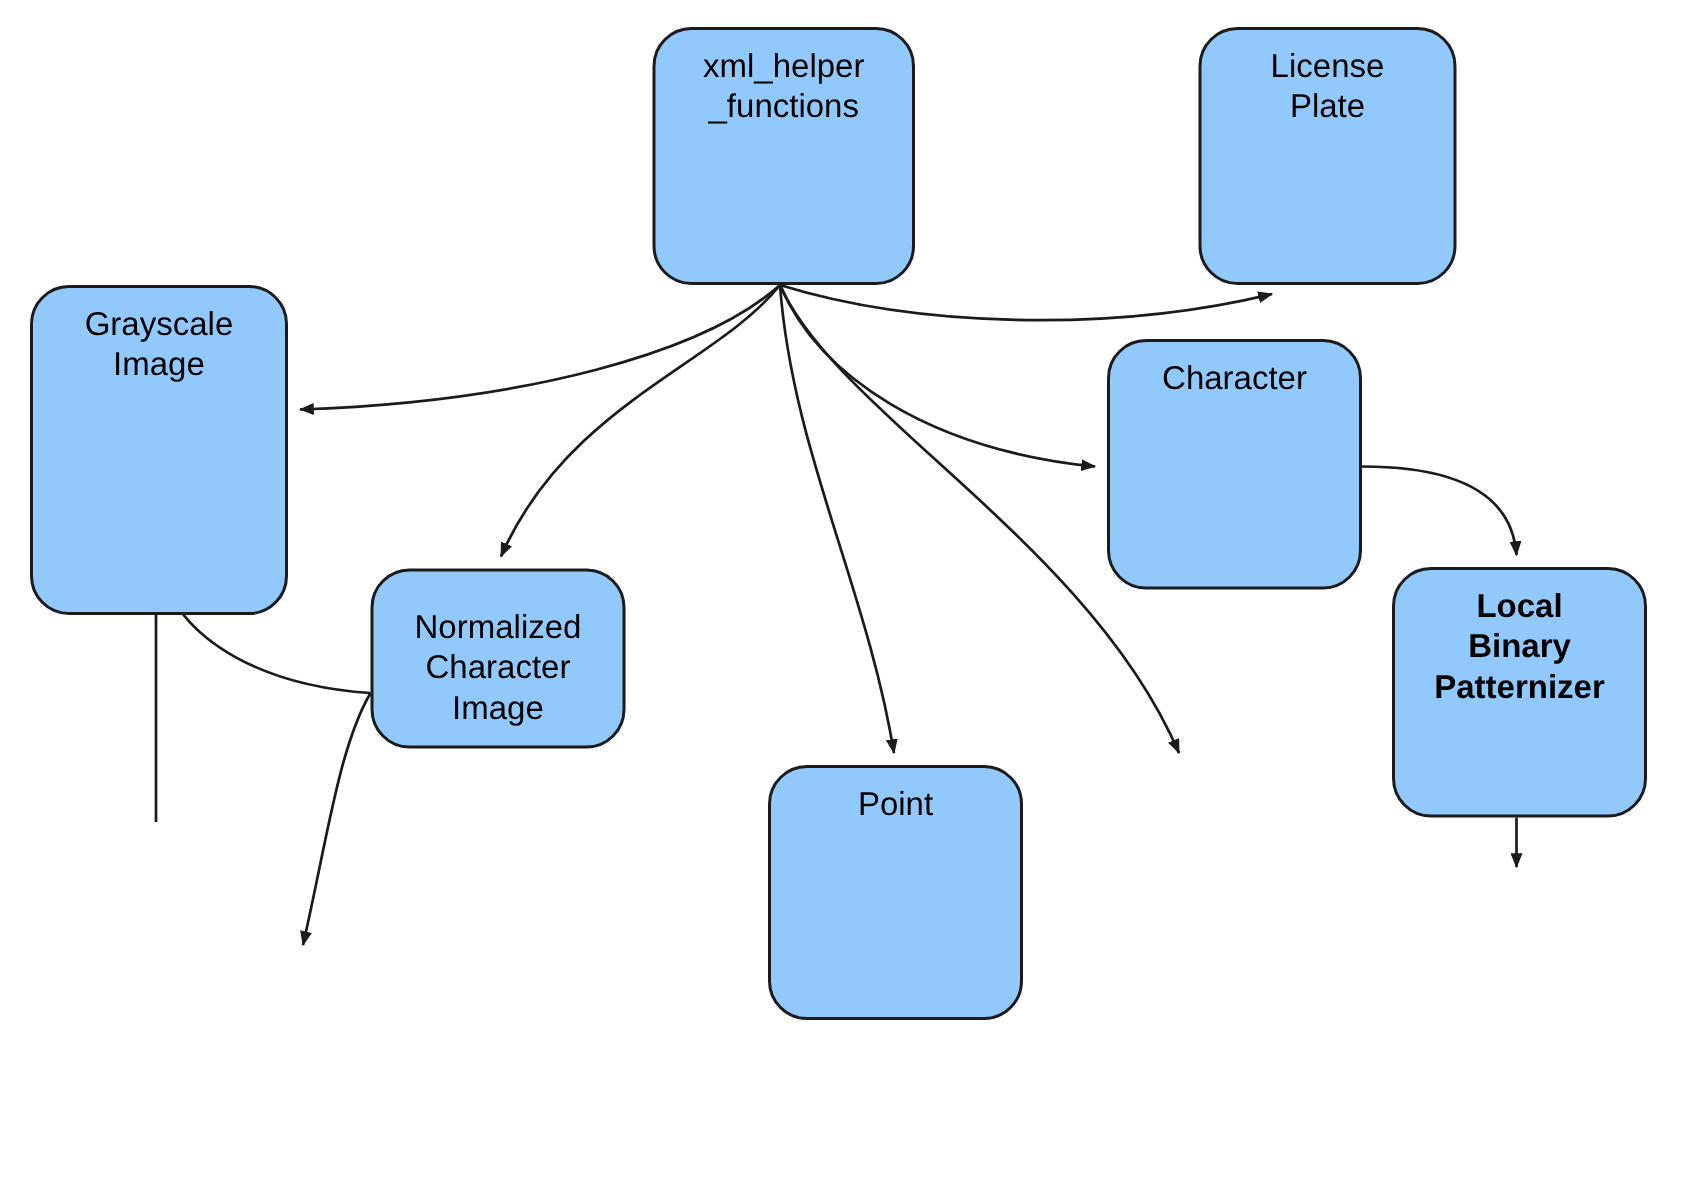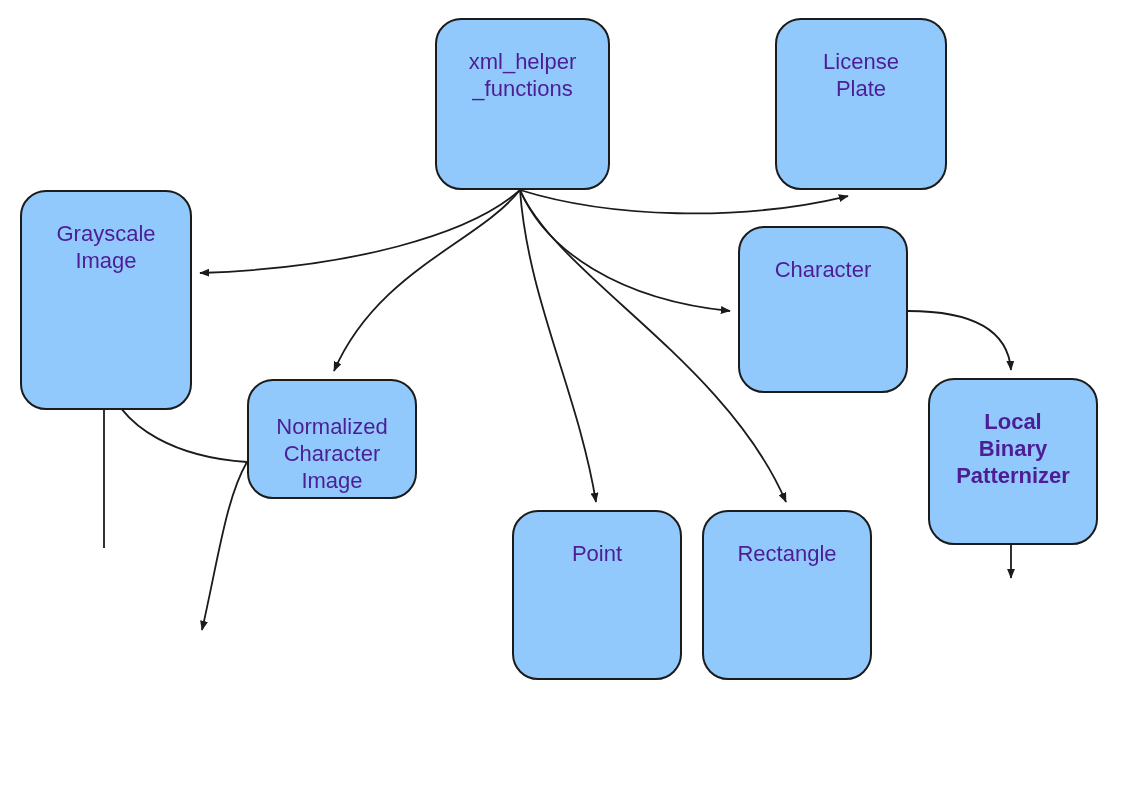--- a/index.html
+++ b/index.html
@@ -33,23 +33,23 @@
     border-radius: 26px;
     display: flex;
     justify-content: center;
     align-items: flex-start;
     z-index: 2;
   }
   .node-label {
     font-family: "Liberation Sans", sans-serif;
     font-size: 22px;
     line-height: 27px;
-    color: #4c1d95;
+    color: #000000;
     text-align: center;
-    padding-top: 28px;
+    padding-top: 10px;
     white-space: pre-line;
     user-select: none;
   }
 </style>
 </head>
 <body>
 
 <div id="canvas">
 
   <svg id="edges" viewBox="0 0 1123 794" width="1123" height="794">
@@ -80,21 +80,21 @@
     <path d="M908,311 C972,311 1008,330 1011,370" fill="none" stroke="#1b1b1b" stroke-width="1.8" marker-end="url(#arrowhead)"></path>
 
     <path d="M1011,545 L1011,578" fill="none" stroke="#1b1b1b" stroke-width="1.8" marker-end="url(#arrowhead)"></path>
   </svg>
 
   <div class="node" style="left:435px; top:18px; width:175px; height:172px;">
     <div class="node-label">xml_helper
 _functions</div>
   </div>
 
-  <div class="node" style="left:775px; top:18px; width:172px; height:172px;">
+  <div class="node" style="left:799px; top:18px; width:172px; height:172px;">
     <div class="node-label">License
 Plate</div>
   </div>
 
   <div class="node" style="left:20px; top:190px; width:172px; height:220px;">
     <div class="node-label">Grayscale
 Image</div>
   </div>
 
   <div class="node" style="left:738px; top:226px; width:170px; height:167px;">
@@ -110,19 +110,16 @@
   <div class="node" style="left:928px; top:378px; width:170px; height:167px;font-weight:bold;">
     <div class="node-label">Local
 Binary
 Patternizer</div>
   </div>
 
   <div class="node" style="left:512px; top:510px; width:170px; height:170px;">
     <div class="node-label">Point</div>
   </div>
 
-  <div class="node" style="left:702px; top:510px; width:170px; height:170px;">
-    <div class="node-label">Rectangle</div>
-  </div>
 
 
 
 </div>
 
 </body></html>

